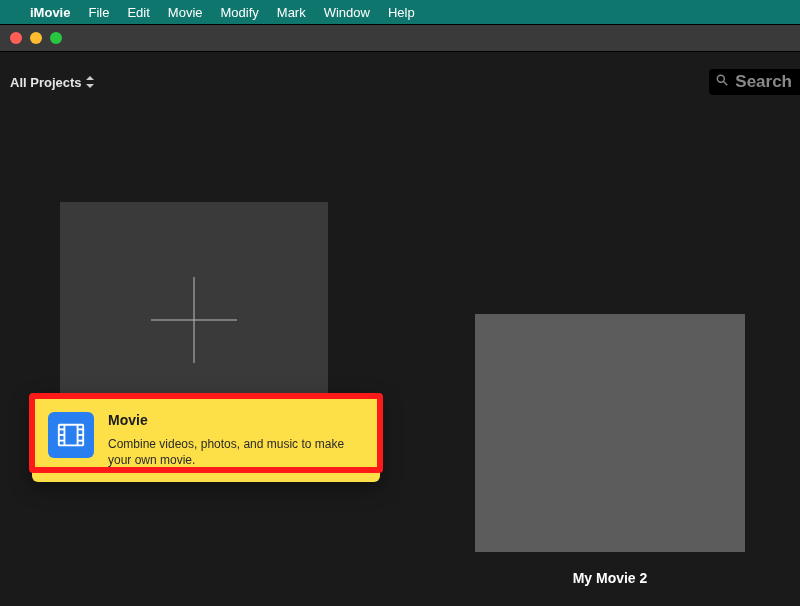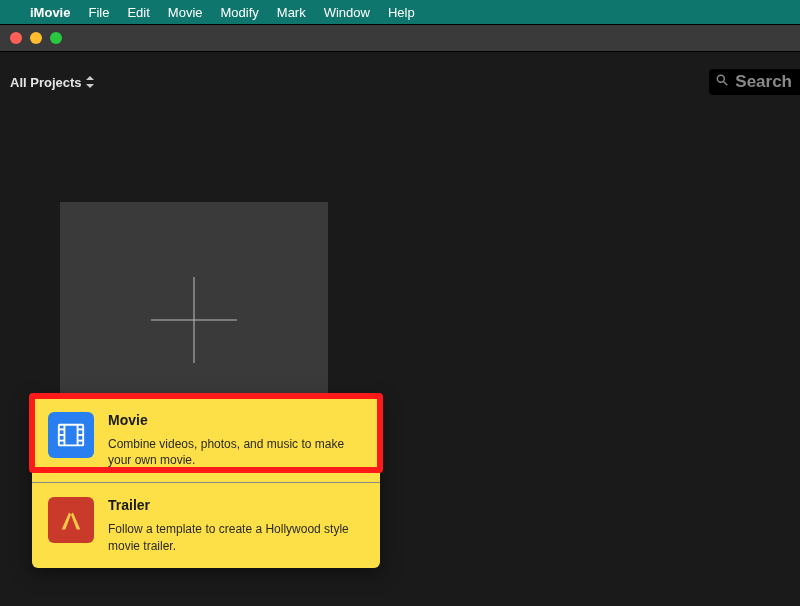--- a/index.html
+++ b/index.html
@@ -158,20 +158,24 @@
   </div>
 </div>
 
 <div class="content">
 
   <div class="new-tile">
     <span class="plus"></span>
     <span class="caret-up"></span>
   </div>
 
+  <div class="project">
+    <div class="thumb"></div>
+    <div class="proj-title">My Movie 2</div>
+  </div>
 
 </div>
 
 <div class="popover">
   <div class="popover-item">
     <div class="icon-box blue">
       <svg viewBox="0 0 32 32">
         <rect x="3" y="5" width="26" height="22" rx="1" fill="none" stroke="#fff" stroke-width="2"></rect>
         <line x1="9" y1="5" x2="9" y2="27" stroke="#fff" stroke-width="2"></line>
         <line x1="23" y1="5" x2="23" y2="27" stroke="#fff" stroke-width="2"></line>
@@ -181,27 +185,15 @@
         <line x1="23" y1="10" x2="29" y2="10" stroke="#fff" stroke-width="2"></line>
         <line x1="23" y1="16" x2="29" y2="16" stroke="#fff" stroke-width="2"></line>
         <line x1="23" y1="22" x2="29" y2="22" stroke="#fff" stroke-width="2"></line>
       </svg>
     </div>
     <div class="txt">
       <div class="title">Movie</div>
       <div class="desc">Combine videos, photos, and music to make your own movie.</div>
     </div>
   </div>
-  <div class="popover-item">
-    <div class="icon-box red">
-      <svg viewBox="0 0 32 32">
-        <polygon points="6,26 14,8 16,10 10,26" fill="#f5c84a"></polygon>
-        <polygon points="26,26 18,8 16,10 22,26" fill="#f5c84a"></polygon>
-      </svg>
-    </div>
-    <div class="txt">
-      <div class="title">Trailer</div>
-      <div class="desc">Follow a template to create a Hollywood style movie trailer.</div>
-    </div>
-  </div>
 </div>
 
 <div class="highlight-box"></div>
 
 </body></html>

